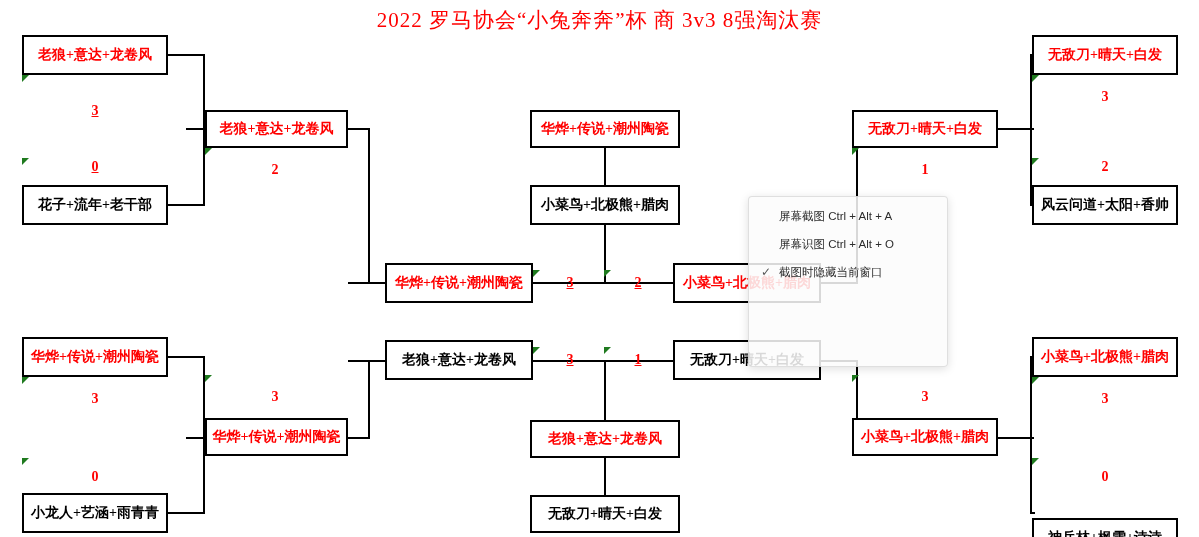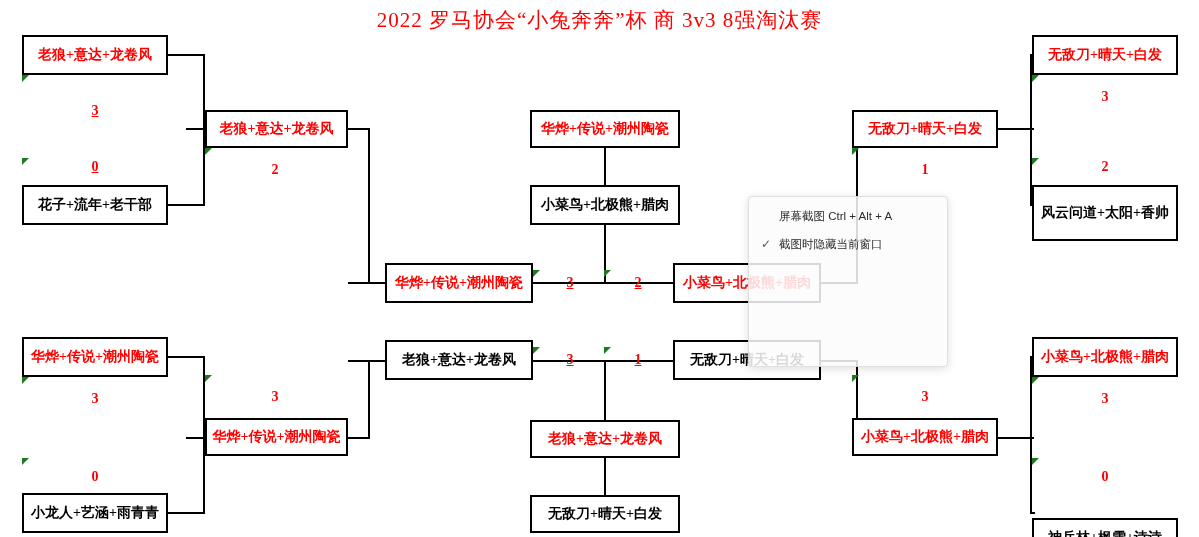--- a/index.html
+++ b/index.html
@@ -234,21 +234,21 @@
   <div class="ln lnh" style="left:1030px; top:204px; width:5px;"></div>
 
   <div class="box win" style="left:1032px; top:35px; width:146px; height:40px;">
     <span>无敌刀+晴天+白发</span>
   </div>
   <div class="cmark" style="left:1032px; top:75px;"></div>
   <div class="score" style="left:1065px; top:90px; width:80px;">3</div>
 
   <div class="cmark" style="left:1032px; top:158px;"></div>
   <div class="score" style="left:1065px; top:160px; width:80px;">2</div>
-  <div class="box lose" style="left:1032px; top:185px; width:146px; height:56px;">
+  <div class="box lose" style="left:1032px; top:185px; width:146px; height:40px;">
     <span>风云问道+太阳+香帅</span>
   </div>
 
   <div class="ln lnh" style="left:821px; top:360px; width:37px;"></div>
   <div class="ln lnv" style="left:856px; top:360px; height:77px;"></div>
   <div class="ln lnh" style="left:856px; top:437px; width:18px;"></div>
 
   <div class="cmark" style="left:852px; top:375px;"></div>
   <div class="score" style="left:885px; top:390px; width:80px;">3</div>
   <div class="box win" style="left:852px; top:418px; width:146px; height:38px;">
@@ -270,18 +270,21 @@
   <div class="score" style="left:1065px; top:470px; width:80px;">0</div>
   <div class="box lose" style="left:1032px; top:518px; width:146px; height:40px;">
     <span>神兵林+枫雪+诗诗</span>
   </div>
 
   <div class="popup">
     <div class="mi">
       <span>屏幕截图 Ctrl + Alt + A</span>
     </div>
     <div class="mi">
+      <span>屏幕识图 Ctrl + Alt + O</span>
+    </div>
+    <div class="mi">
       <span class="check">✓</span>
       <span>截图时隐藏当前窗口</span>
     </div>
   </div>
 
 </div>
 
 </body></html>

